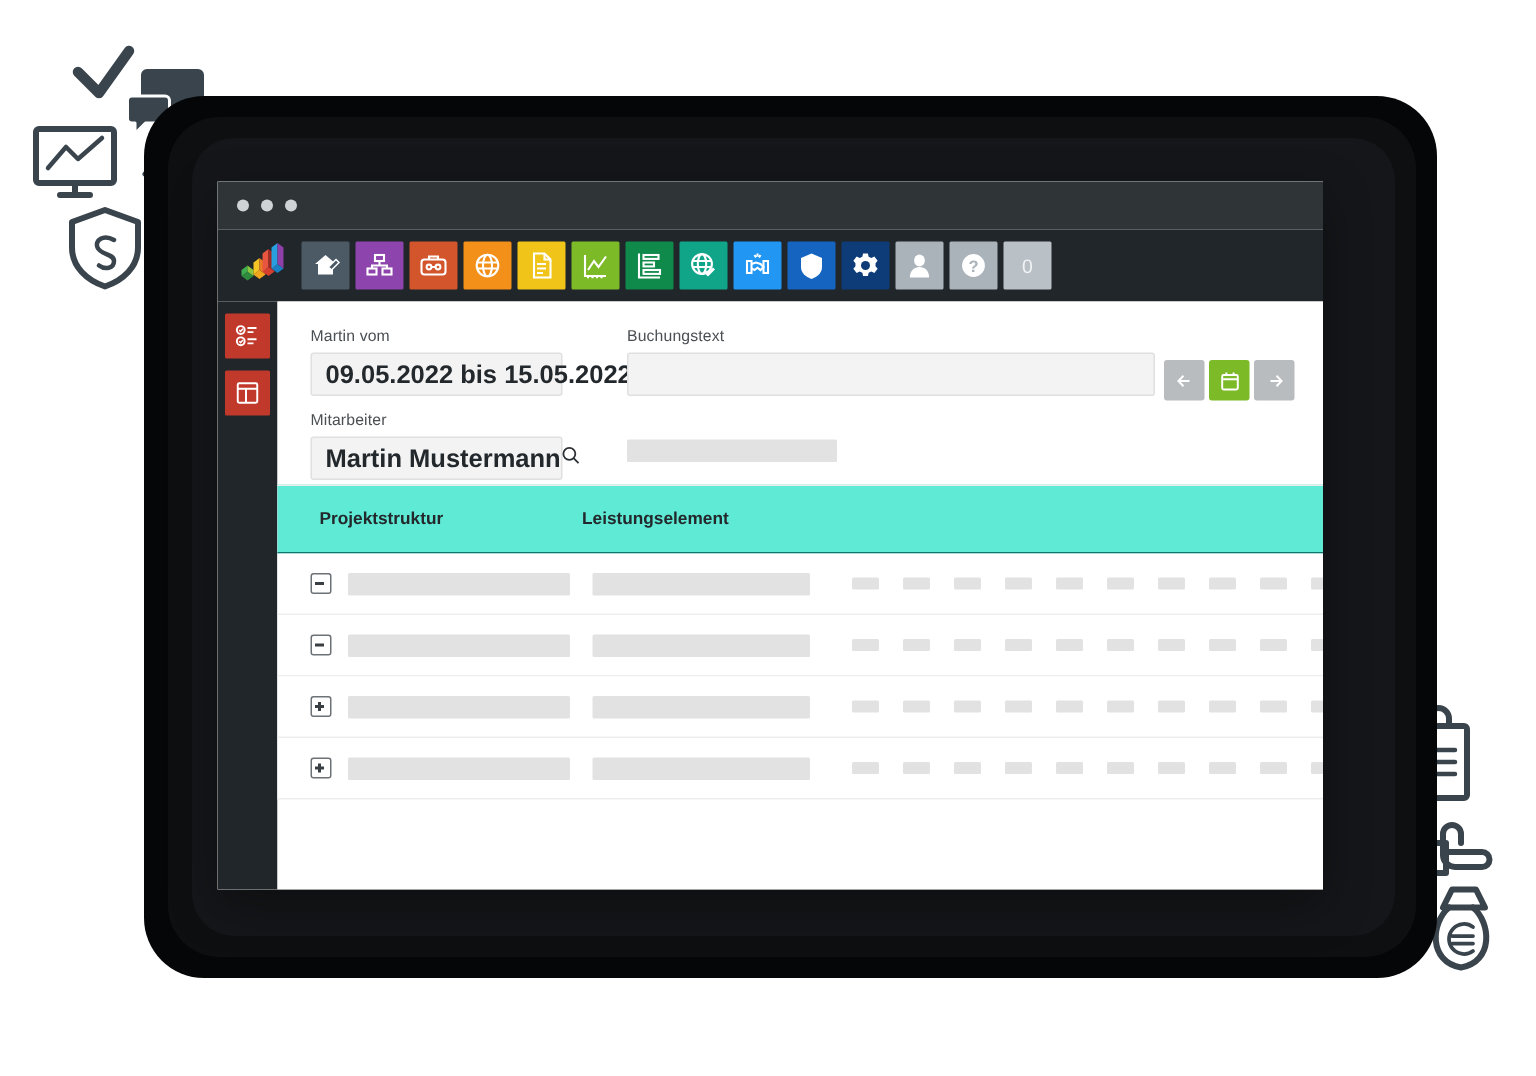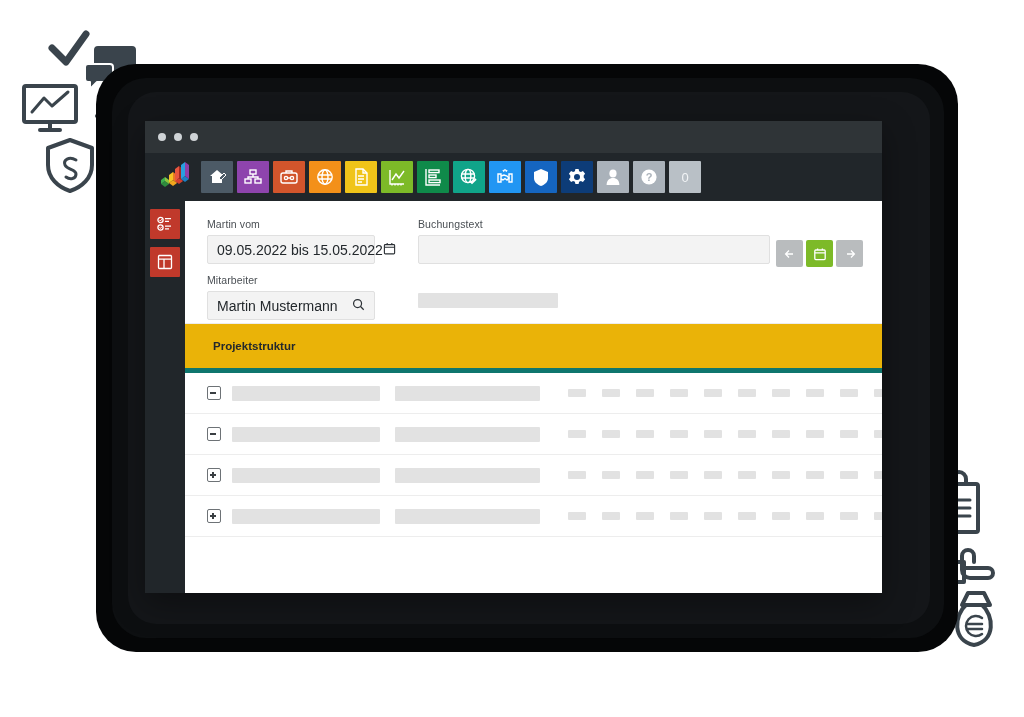--- a/index.html
+++ b/index.html
@@ -74,40 +74,40 @@
   
   #form{padding:17px 0 0 22px;position:relative;height:122px;box-sizing:border-box;}
   .fld-label{
     font-size:10.5px;color:#4a4f54;margin-bottom:5px;letter-spacing:.1px;
   }
   .fld-box{
     height:29px;background:#f3f3f3;border:1px solid #e0e0e0;border-radius:2px;
     display:flex;align-items:center;padding:0 9px;box-sizing:border-box;
   }
   .fld-val{
-    font-size:14px;font-weight:normal;color:#23282c;flex:1;white-space:nowrap;
+    font-size:17px;font-weight:bold;color:#23282c;flex:1;white-space:nowrap;
   }
   #week-group{position:absolute;left:22px;top:17px;width:168px;}
   #mitarbeiter-group{position:absolute;left:22px;top:73px;width:168px;}
   #buchung-group{position:absolute;left:233px;top:17px;width:352px;}
   #buchung-group .fld-box{background:#f3f3f3;}
   #navbtns{position:absolute;left:591px;top:39px;display:flex;gap:3px;}
   .navbtn{
     width:27px;height:27px;border-radius:2px;background:#b9bcbe;
     display:flex;align-items:center;justify-content:center;
   }
   .navbtn.green{background:#7dba28;}
   #ghost-bar{
     position:absolute;left:233px;top:92px;width:140px;height:15px;background:#e2e2e2;border-radius:1px;
   }
 
   
   #table{position:absolute;left:0;right:0;top:122px;bottom:0;}
   #thead{
-    height:44px;background:#eab308;border-top:1px solid #ededed;border-bottom:5px solid #0f766e;
+    height:44px;background:#5eead4;border-top:1px solid #ededed;border-bottom:1px solid #0f766e;
     display:flex;align-items:center;
   }
   .th{font-size:11.5px;font-weight:bold;color:#23282c;}
   #th-proj{margin-left:28px;width:175px;}
   #th-leist{width:260px;}
 
   .row{
     height:40px;border-bottom:1px solid #ededed;display:flex;align-items:center;
     background:#fff;
   }
@@ -451,20 +451,21 @@
               </svg>
           </div>
         </div>
 
         <div id="ghost-bar"></div>
       </div>
 
       <div id="table">
         <div id="thead">
           <div class="th" id="th-proj">Projektstruktur</div>
+          <div class="th" id="th-leist">Leistungselement</div>
         </div>
 
         <div class="row">
           <span class="expander"></span>
           <span class="sk sk-proj"></span>
           <span class="sk sk-leist"></span>
           <span class="cells">
             <i class="sk-cell"></i>
               <i class="sk-cell"></i>
               <i class="sk-cell"></i>

